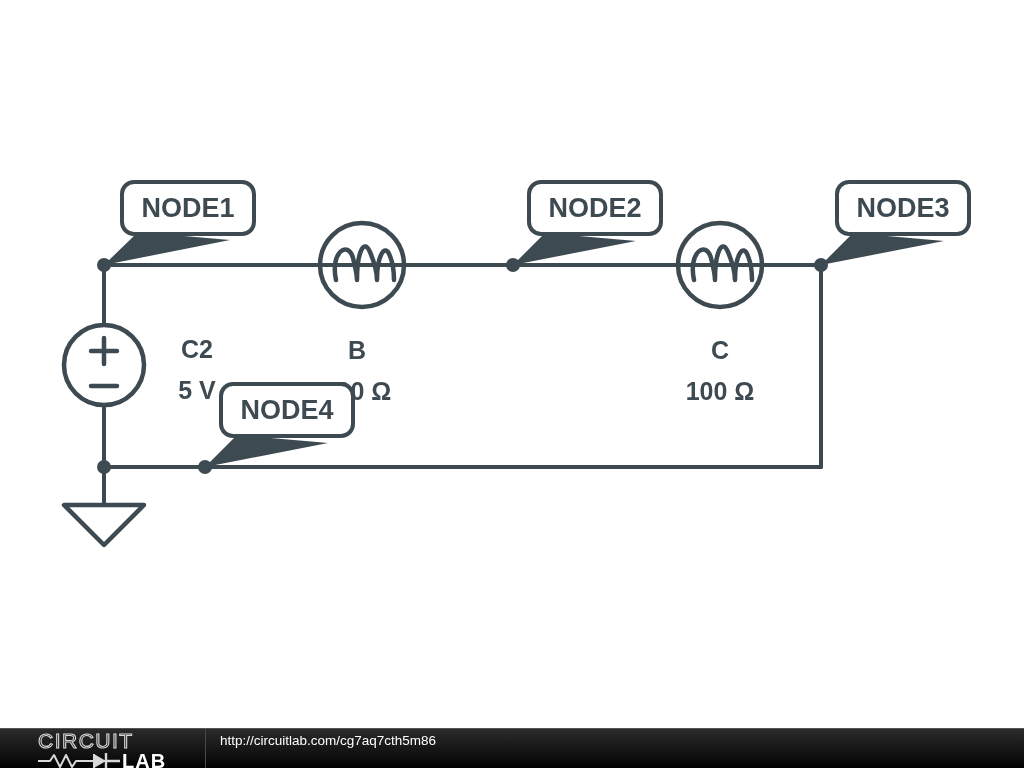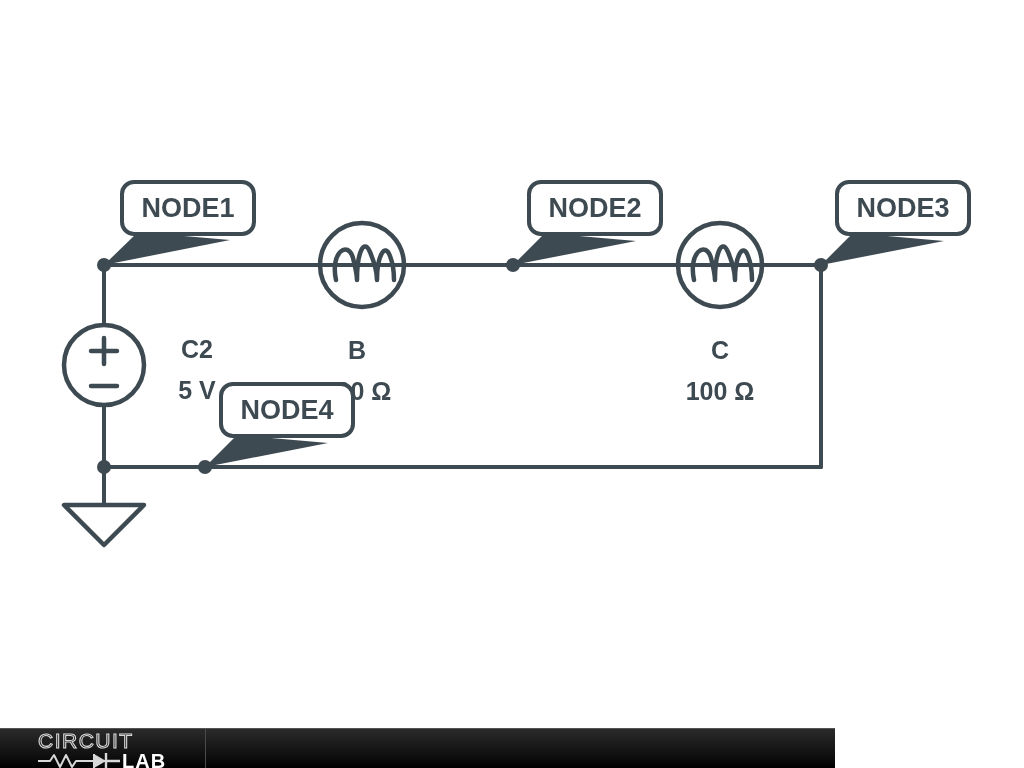--- a/index.html
+++ b/index.html
@@ -67,21 +67,21 @@
     font-weight: bold;
     text-anchor: middle;
     dominant-baseline: middle;
   }
 
   
   #footer-bar {
     position: absolute;
     left: 0;
     top: 728px;
-    width: 835px;
+    width: 1024px;
     height: 40px;
     background: linear-gradient(to bottom, #2b2b2b 0%, #1b1b1b 38%, #0d0d0d 75%, #000000 100%);
     border-top: 1px solid #555;
     box-sizing: border-box;
     overflow: hidden;
   }
   #footer-logo {
     position: absolute;
     left: 36px;
     top: 2px;
@@ -228,15 +228,16 @@
 
     <path d="M 58 23 L 58 37 M 58 30 L 72 30" stroke="#d8d8d8" stroke-width="2" fill="none"></path>
     <path d="M 58 23 L 70 30 L 58 37 Z" fill="#d8d8d8" stroke="none"></path>
     <path d="M 70 22 L 70 38 M 70 30 L 84 30" stroke="#d8d8d8" stroke-width="2.4" fill="none"></path>
     <text x="86" y="37" fill="#ffffff" font-family="Liberation Sans, sans-serif" font-size="20" font-weight="bold" letter-spacing="1">LAB</text>
   </svg>
 
   <div id="footer-divider"></div>
 
   <div id="footer-meta">
+    <div class="footer-url">http://circuitlab.com/cg7aq7cth5m86</div>
   </div>
 
 </div>
 
 </body></html>

